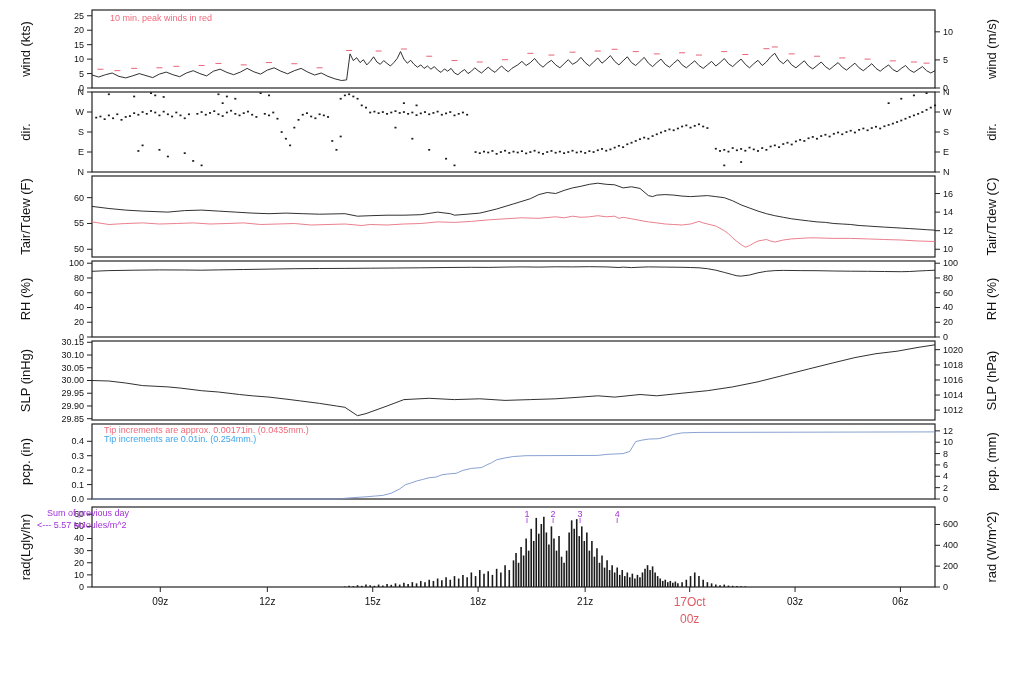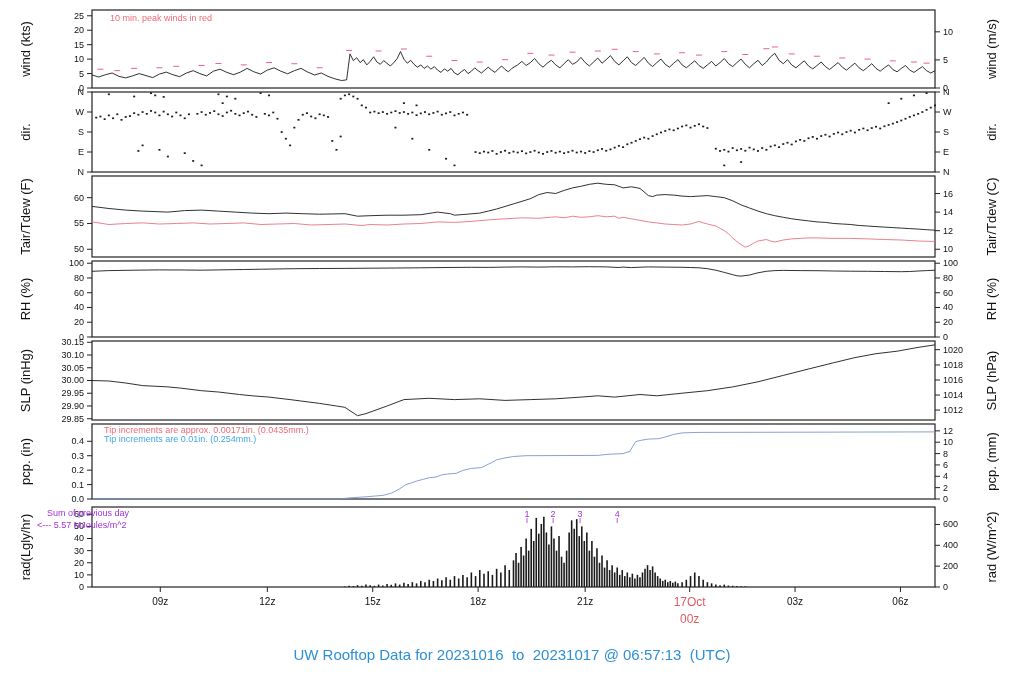--- a/index.html
+++ b/index.html
@@ -615,14 +615,13 @@
         <text x="585.155" y="605" text-anchor="middle" font-size="10px" fill="#111">21z</text>
         <line x1="795.062" y1="587" x2="795.062" y2="592" stroke="#222" stroke-width="1"></line>
         <text x="795.062" y="605" text-anchor="middle" font-size="10px" fill="#111">03z</text>
         <line x1="900.437" y1="587" x2="900.437" y2="592" stroke="#222" stroke-width="1"></line>
         <text x="900.437" y="605" text-anchor="middle" font-size="10px" fill="#111">06z</text>
         <line x1="689.687" y1="587" x2="689.687" y2="592" stroke="#222" stroke-width="1"></line>
         <text x="689.687" y="606" text-anchor="middle" font-size="12px" fill="#e05a64">17Oct</text>
         <text x="689.687" y="623" text-anchor="middle" font-size="12px" fill="#e05a64">00z</text>
       </g>
     </svg>
-<div id="title" style="color: rgb(46, 143, 214);">UW Rooftop Data for 20231016  to  20231017 @ 06:57:13  (UTC)</div>
 </div>
 
 </body></html>

